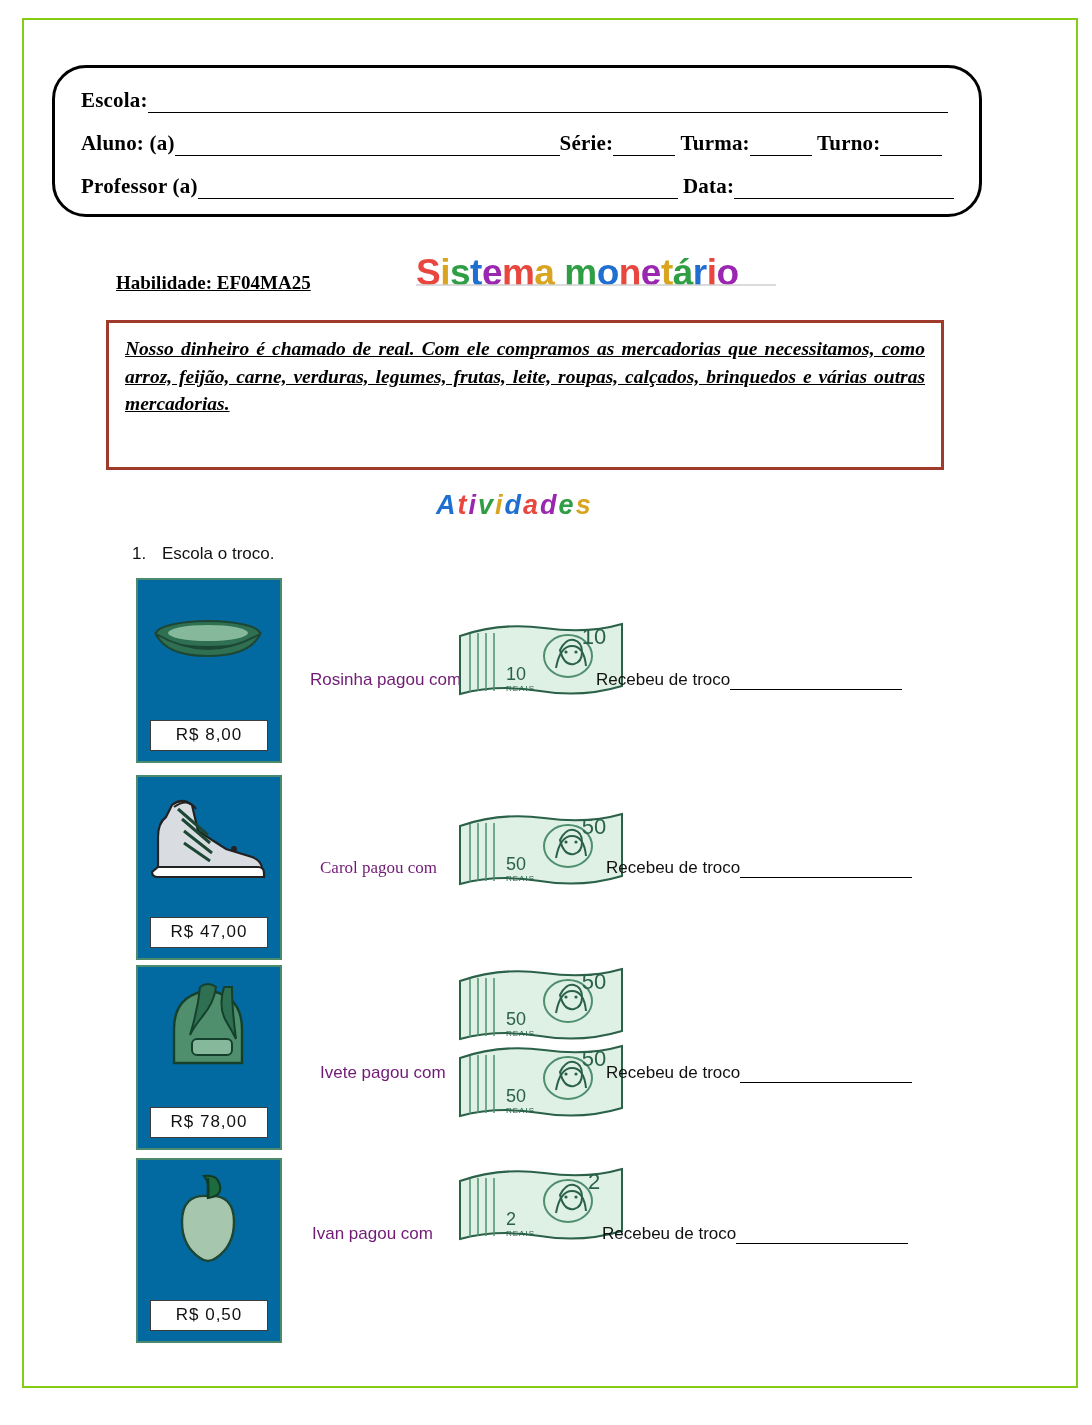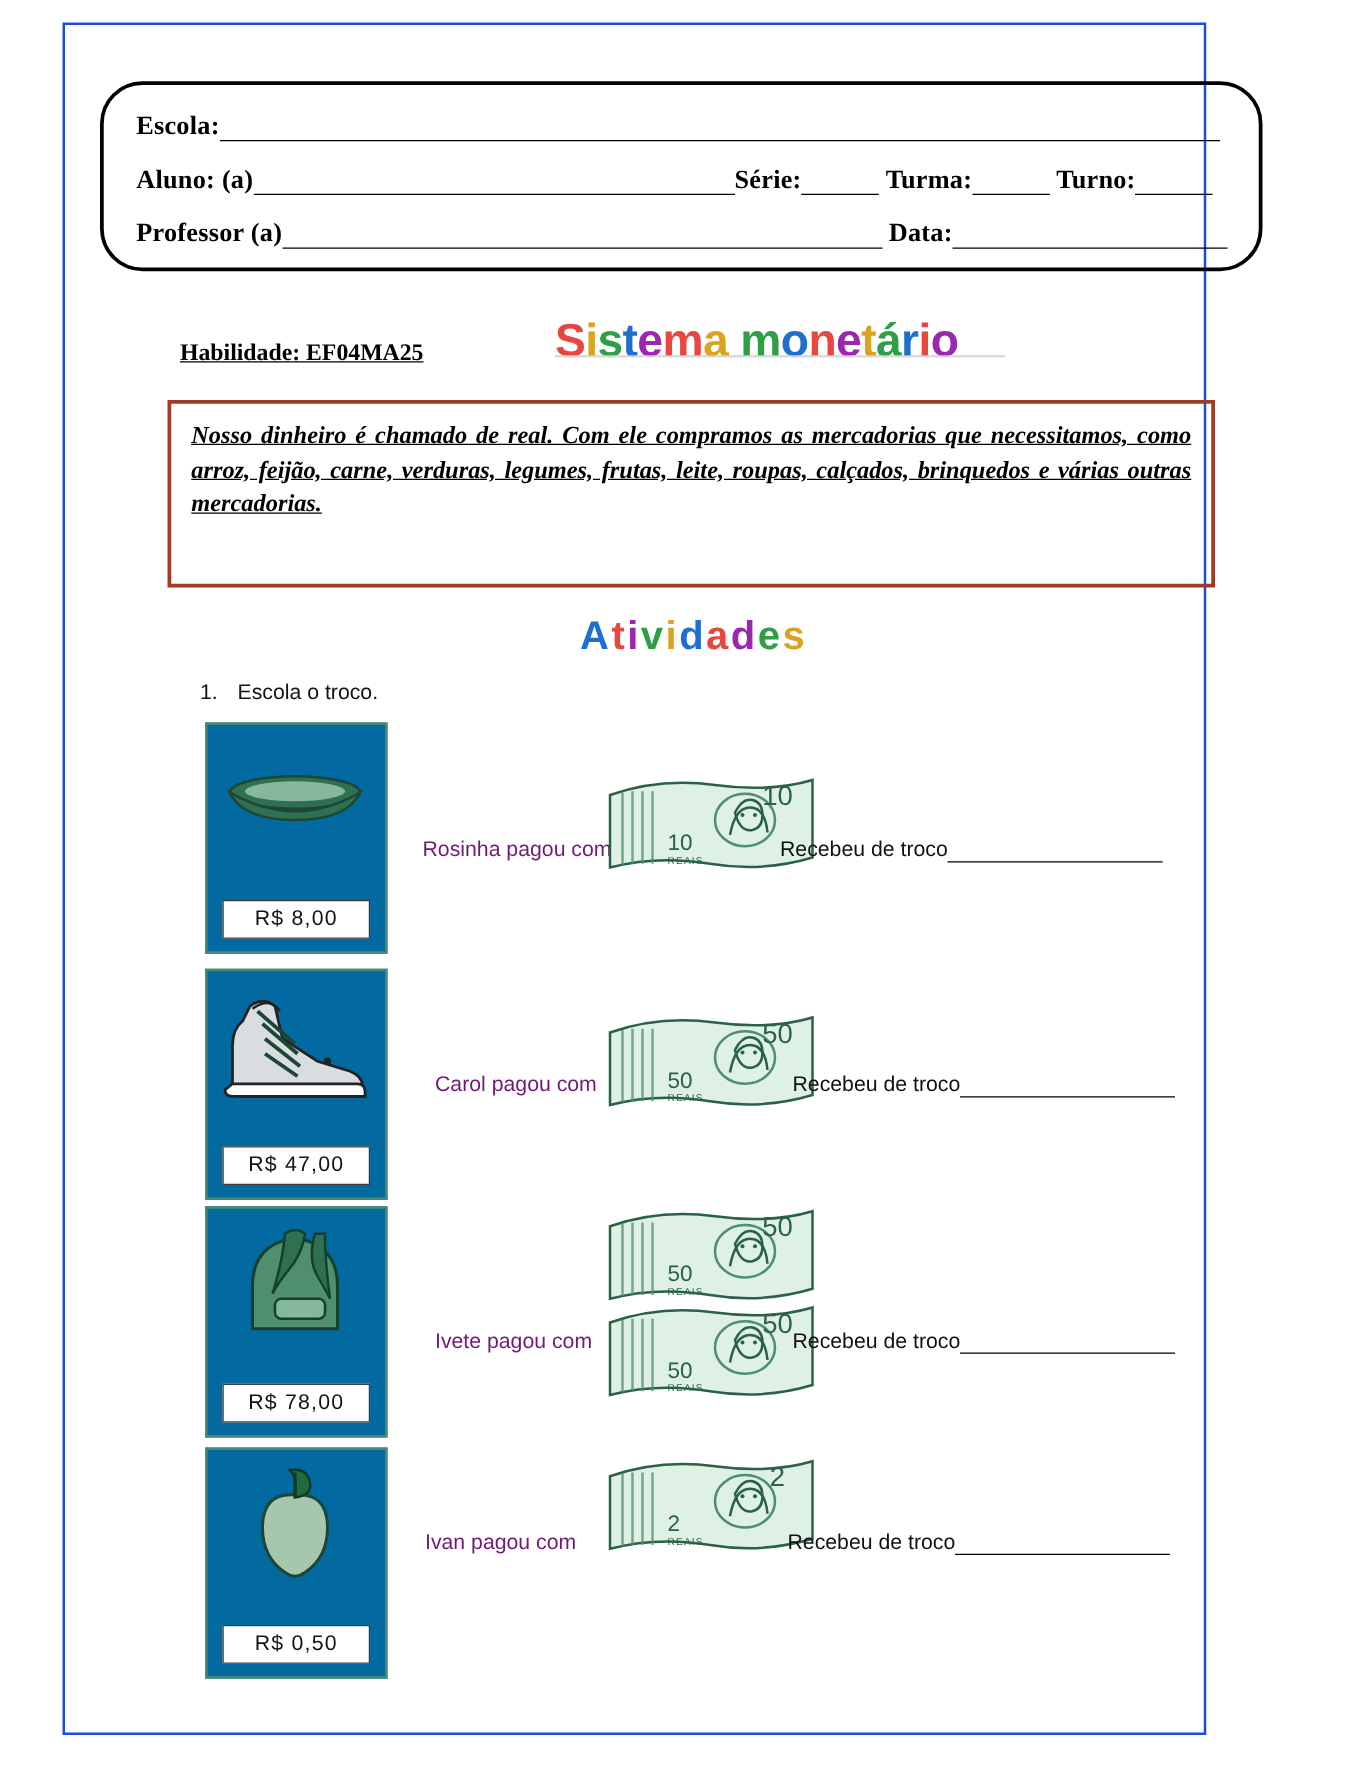--- a/index.html
+++ b/index.html
@@ -8,25 +8,25 @@
     background: #ffffff;
   }
   body {
     width: 1092px;
     height: 1425px;
     font-family: "Liberation Serif", serif;
     position: relative;
   }
   .page {
     position: absolute;
-    left: 50px;
+    left: 22px;
     top: 18px;
-    width: 915px;
+    width: 1056px;
     height: 1370px;
-    border: 2px solid #1d4ed8;
+    border: 2px solid #84cc16;
     background: #fff;
     box-sizing: border-box;
   }
   
   .id-box {
     position: absolute;
     left: 28px;
     top: 45px;
     width: 930px;
     height: 152px;
@@ -110,24 +110,25 @@
   }
   .info-p:last-child { margin-bottom: 0; }
   .rs-symbol { color: #1b3fcc; }
 
   
   .title-act {
     position: absolute;
     left: 412px;
     top: 470px;
     font-family: "Liberation Sans", sans-serif;
-    font-size: 32px;
+    font-size: 27px;
     font-weight: bold;
     letter-spacing: 2px;
     white-space: nowrap;
+    font-style: italic;
   }
 
   
   .q-num {
     position: absolute;
     left: 108px;
     top: 524px;
     font-family: "Liberation Sans", sans-serif;
     font-size: 17px;
     color: #111;
@@ -257,21 +258,21 @@
       <div class="item-card" style="top: 755px; height: 185px;">
         <div class="item-art"><svg viewBox="0 0 140 96" width="140" height="96">
       <path d="M34 18 q10 -8 20 0 l6 26 28 18 26 8 q10 4 10 12 l0 8 -96 0 q-8 0 -8 -10 l0 -30 q0 -14 8 -20z" fill="#d9dde2" stroke="#222" stroke-width="2.2"></path>
       <path d="M20 80 l100 0 q6 0 6 6 l0 4 -106 0 q-6 0 -6 -5 z" fill="#fff" stroke="#222" stroke-width="2.2"></path>
       <path d="M40 22 l30 26 M44 32 l28 24 M46 44 l28 22 M46 56 l26 18" stroke="#1d4734" stroke-width="3" fill="none"></path>
       <path d="M36 20 q14 -10 22 2" stroke="#222" stroke-width="2" fill="none"></path>
       <circle cx="96" cy="62" r="3" fill="#222"></circle>
     </svg></div>
         <div class="price-tag">R$ 47,00</div>
       </div>
-      <div class="paid-label" style="left: 296px; top: 838px;">Carol pagou com</div>
+      <div class="paid-label" style="left: 296px; top: 838px; font-family: Liberation Serif, serif;">Carol pagou com</div>
       <div class="note" style="left: 432px; top: 790px;">
         <svg viewBox="0 0 170 86" width="170" height="86">
     <path d="M4 16 q40 -14 84 -8 q44 6 78 -4 l0 62 q-40 12 -82 5 q-42 -7 -80 3z" fill="#dff0e4" stroke="#2a6148" stroke-width="2"></path>
     <path d="M14 14 q0 30 0 58 M22 13 q0 30 0 58 M30 13 q0 30 0 58 M38 13 q0 30 0 58" stroke="#4f8f6d" stroke-width="2" fill="none" opacity="0.75"></path>
     <ellipse cx="112" cy="36" rx="24" ry="21" fill="none" stroke="#4f8f6d" stroke-width="2"></ellipse>
     <path d="M100 48 q4 -22 16 -22 q12 0 14 20" fill="none" stroke="#2a6148" stroke-width="2"></path>
     <path d="M104 30 q6 -12 14 -10 q8 2 8 12 q0 10 -8 12 q-10 2 -14 -14z" fill="none" stroke="#2a6148" stroke-width="2"></path>
     <circle cx="110" cy="32" r="1.6" fill="#2a6148"></circle>
     <circle cx="120" cy="32" r="1.6" fill="#2a6148"></circle>
     <text x="138" y="24" font-family="Liberation Sans, sans-serif" font-size="22" fill="#2a6148" text-anchor="middle">50</text>

